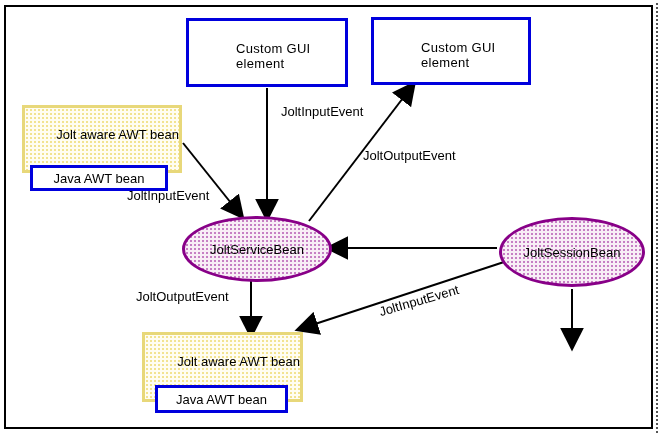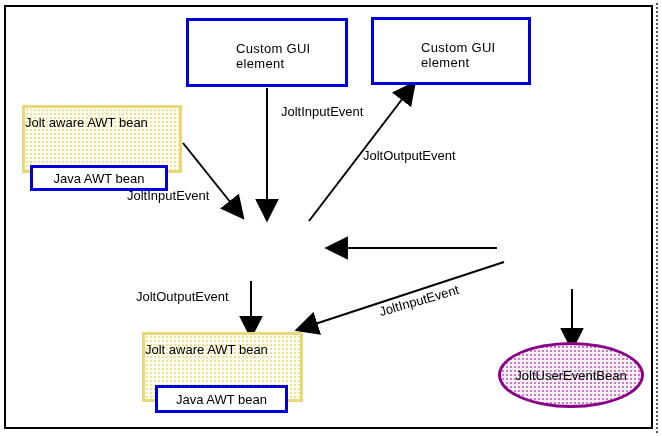--- a/index.html
+++ b/index.html
@@ -29,21 +29,21 @@
   }
   .awt-box{
     position:absolute;box-sizing:border-box;
     border:3px solid var(--awt-border,#e8d87a);
     background-color:var(--awt-bg,#fffdf2);
     background-image:radial-gradient(var(--awt-dot,#f2e391) 30%, transparent 34%);
     background-size:4px 4px;
     font-size:13px;color:#000;
   }
   .awt-title{
-    position:absolute;left:0;right:0;top:7px;text-align:left;
+    position:absolute;left:0;right:0;top:19px;text-align:right;
     white-space:nowrap;
   }
   .java-box{
     position:absolute;box-sizing:border-box;
     border:3px solid var(--blue-border,#0000dd);
     background:#fff;
     display:flex;justify-content:center;align-items:center;
     font-size:13px;white-space:nowrap;margin-top:28px;
   }
   .bean{
@@ -106,25 +106,28 @@
     </div>
   </div>
 
   <div class="awt-box" style="left:142px;top:332px;width:161px;height:70px;">
     <div class="awt-title">Jolt aware AWT bean</div>
     <div class="java-box" style="left:10px;top:22px;width:133px;height:28px;">
       <span>Java AWT bean</span>
     </div>
   </div>
 
+  <div class="bean" style="left:182px;top:216px;width:150px;height:66px;">
+    <span>JoltServiceBean</span>
+  </div>
 
+  <div class="bean" style="left:499px;top:217px;width:146px;height:70px;">
+    <span>JoltSessionBean</span>
+  </div>
 
-  <div class="bean" style="left:498px;top:342px;width:146px;height:66px;">
-    <span>JoltUserEventBean</span>
-  </div>
 
   <div class="edge-label" style="left:281px;top:104px;">JoltInputEvent</div>
 
   <div class="edge-label" style="left:363px;top:148px;">JoltOutputEvent</div>
 
   <div class="edge-label" style="left:127px;top:188px;">JoltInputEvent</div>
 
   <div class="edge-label" style="left:136px;top:289px;">JoltOutputEvent</div>
 
 

